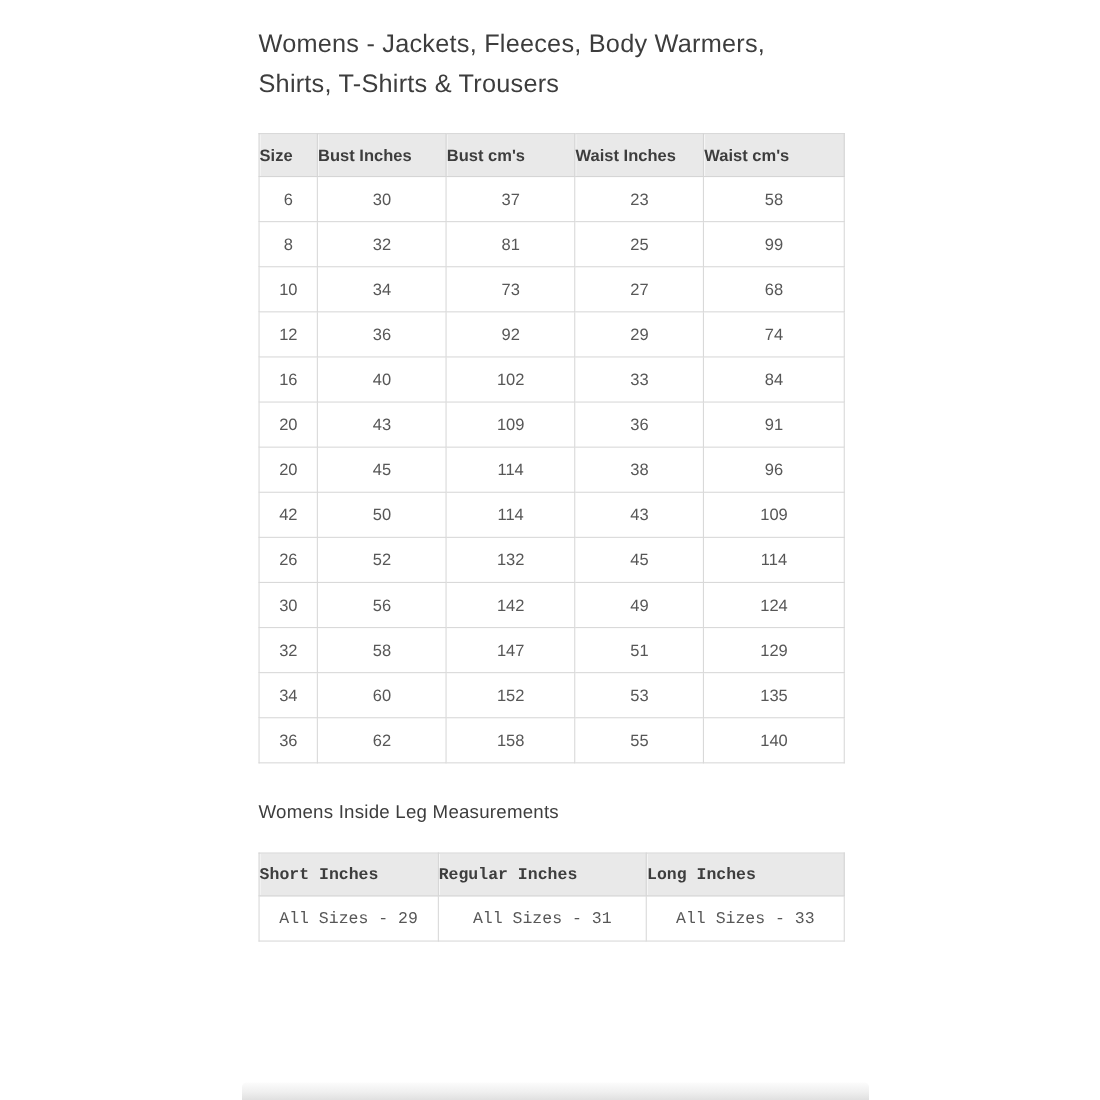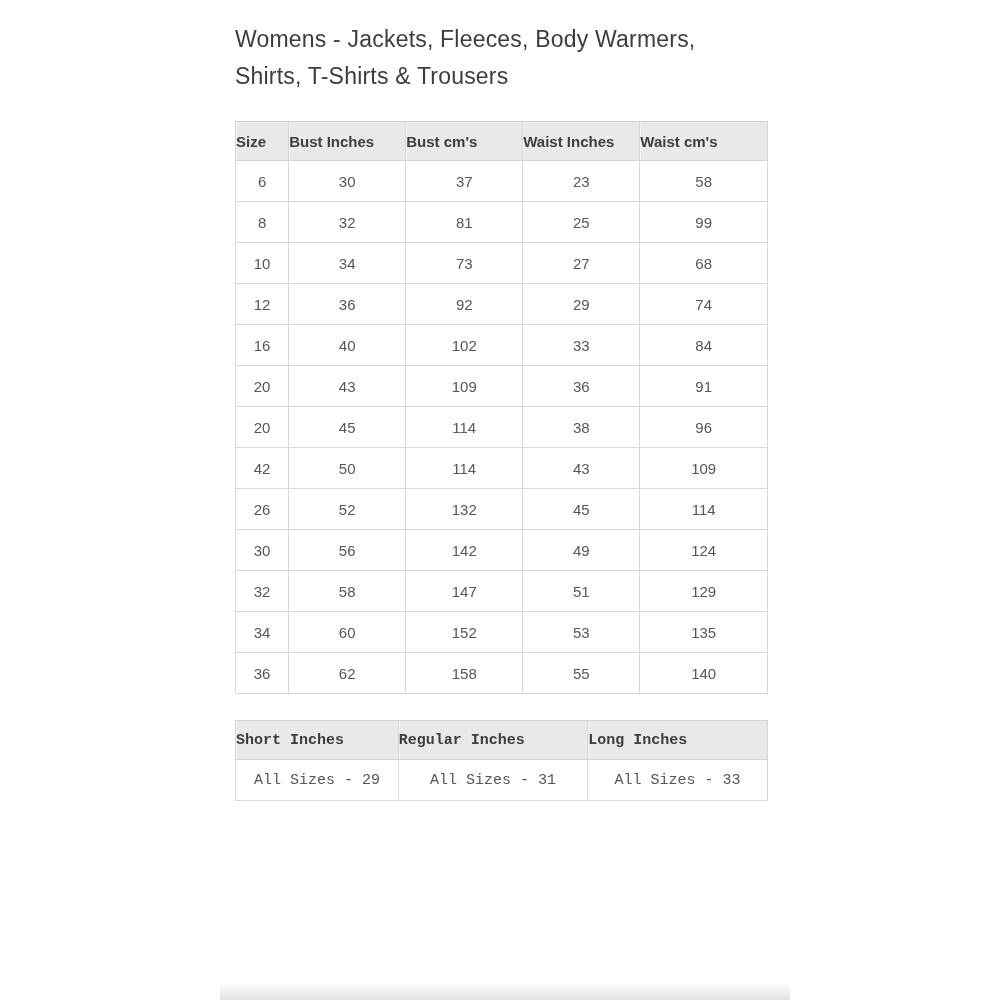--- a/index.html
+++ b/index.html
@@ -180,20 +180,21 @@
         <tr>
           <td>36</td>
           <td>62</td>
           <td>158</td>
           <td>55</td>
           <td>140</td>
         </tr>
       </tbody>
   </table>
 
+  <div class="section-subtitle">Womens Inside Leg Measurements</div>
 
   <table class="leg-table">
     <colgroup>
       <col style="width:30.6%">
       <col style="width:35.6%">
       <col style="width:33.8%">
     </colgroup>
     <thead>
       <tr>
           <th>Short Inches</th>

